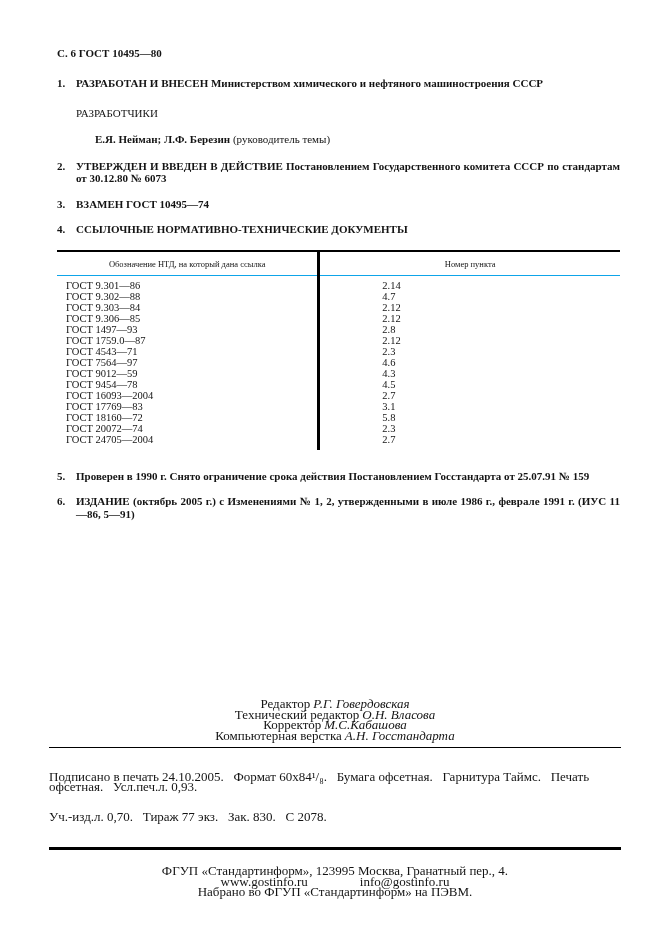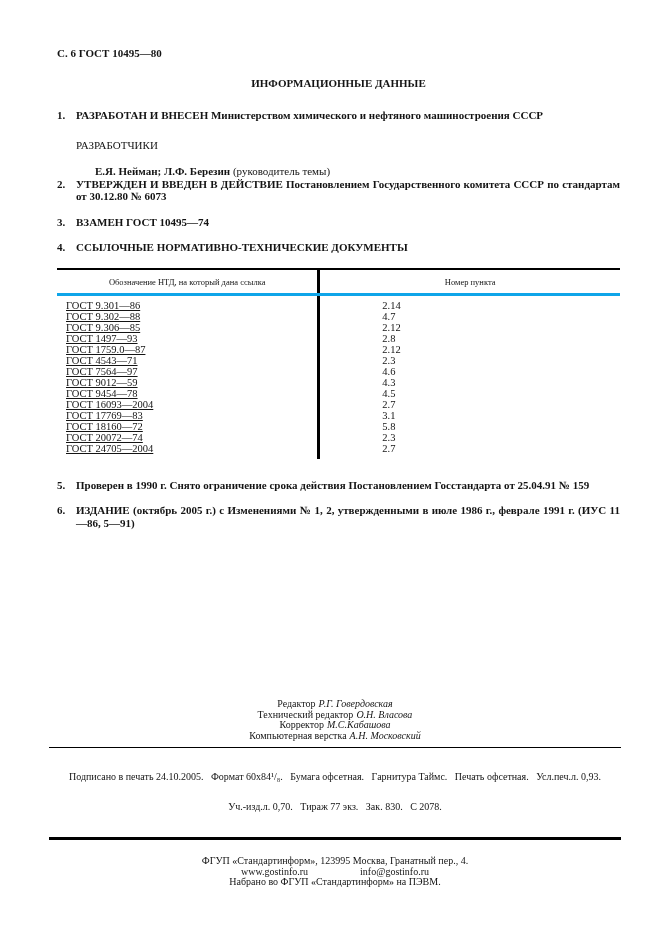--- a/index.html
+++ b/index.html
@@ -30,75 +30,74 @@
     margin-bottom: 13px;
   }
   .item-num { flex: 0 0 19px; }
   .item-text { flex: 1; text-align: justify; }
   .subhead {
     font-weight: normal; font-size: 11px; line-height: 12.5px;
     margin: 17px 0 14px 19px;
   }
   .developers {
     font-size: 11px; line-height: 12.5px;
-    margin: 0 0 0 38px;
+    margin: 0 0 14px 38px;
   }
   .dev-names { font-weight: bold; }
   .dev-note { font-weight: normal; }
 
   .ntd-table {
     width: 100%;
     border-collapse: collapse;
     border-top: 2px solid #000;
     margin: 14px 0 20px 0;
   }
   .ntd-table th {
     font-weight: normal; font-size: 8.5px; line-height: 10px;
     text-align: center;
     padding: 7px 4px 6px 4px;
-    border-bottom: 3px solid #0ea5e9;
+    border-bottom: 1px solid #0ea5e9;
   }
   .ntd-table th:first-child,
   .ntd-table td:first-child {
     width: 46.5%;
     border-right: 3px solid #000;
   }
   .ntd-table td {
     font-size: 10.5px; line-height: 11px;
     padding: 0;
   }
-  .ntd-table td:first-child { padding-left: 9px; text-decoration: underline; }
+  .ntd-table td:first-child { padding-left: 9px; }
   .ntd-table td:last-child  { padding-left: 62px; }
   .ntd-table tbody tr:first-child td { padding-top: 4px; }
   .ntd-table tbody tr:last-child td  { padding-bottom: 5px; }
 
   .colophon {
     position: absolute;
     left: 49px; right: 40px; top: 699px;
-    font-size: 10px;
+    font-size: 13px;
   }
   .credits { text-align: center; line-height: 10.5px; }
   .credit-name { font-style: italic; margin-left: 3px; }
   .rule-thin  { border-top: 1px solid #000; margin-top: 6px; }
   .rule-thick { border-top: 3px solid #000; }
   .imprint {
-    text-align: center; line-height: 10px;
+    text-align: left; line-height: 10px;
     padding: 4px 0 5px 0;
     white-space: pre-wrap;
   }
   .address-block { text-align: center; line-height: 10.5px; padding-top: 16px; }
   .contacts span { display: inline-block; margin: 0 26px; }
 </style>
 </head>
 <body>
 
 <div class="page">
 
   <div class="doc-code">С. 6 ГОСТ 10495—80</div>
-  <div class="doc-title">ИНФОРМАЦИОННЫЕ ДАННЫЕ</div>
 
   <div class="item">
     <span class="item-num">1.</span>
     <div class="item-text">РАЗРАБОТАН И ВНЕСЕН Министерством химического и нефтяного машиностроения СССР</div>
   </div>
 
   <div class="subhead">РАЗРАБОТЧИКИ</div>
 
   <div class="developers">
     <span class="dev-names">Е.Я. Нейман; Л.Ф. Березин</span>
@@ -130,20 +129,24 @@
     <tbody>
       <tr>
           <td>ГОСТ 9.301—86</td>
           <td>2.14</td>
         </tr>
       <tr>
           <td>ГОСТ 9.302—88</td>
           <td>4.7</td>
         </tr>
       <tr>
+          <td>ГОСТ 9.303—84</td>
+          <td>2.12</td>
+        </tr>
+      <tr>
           <td>ГОСТ 9.306—85</td>
           <td>2.12</td>
         </tr>
       <tr>
           <td>ГОСТ 1497—93</td>
           <td>2.8</td>
         </tr>
       <tr>
           <td>ГОСТ 1759.0—87</td>
           <td>2.12</td>
@@ -182,42 +185,42 @@
         </tr>
       <tr>
           <td>ГОСТ 24705—2004</td>
           <td>2.7</td>
         </tr>
     </tbody>
   </table>
 
   <div class="item">
     <span class="item-num">5.</span>
-    <div class="item-text">Проверен в 1990 г. Снято ограничение срока действия Постановлением Госстандарта от 25.04.91 № 159</div>
+    <div class="item-text">Проверен в 1990 г. Снято ограничение срока действия Постановлением Госстандарта от 25.07.91 № 159</div>
   </div>
 
   <div class="item">
     <span class="item-num">6.</span>
     <div class="item-text">ИЗДАНИЕ (октябрь 2005 г.) с Изменениями № 1, 2, утвержденными в июле 1986 г., феврале 1991 г. (ИУС 11—86, 5—91)</div>
   </div>
 
   <div class="colophon">
 
     <div class="credits">
       <div>
         <span>Редактор</span><span class="credit-name">Р.Г. Говердовская</span>
       </div>
       <div>
         <span>Технический редактор</span><span class="credit-name">О.Н. Власова</span>
       </div>
       <div>
         <span>Корректор</span><span class="credit-name">М.С.Кабашова</span>
       </div>
       <div>
-        <span>Компьютерная верстка</span><span class="credit-name">А.Н. Московский</span>
+        <span>Компьютерная верстка</span><span class="credit-name">А.Н. Госстандарта</span>
       </div>
     </div>
 
     <div class="rule-thin"></div>
 
     <div class="imprint">
       <div>Подписано в печать 24.10.2005.   Формат 60х84¹/₈.   Бумага офсетная.   Гарнитура Таймс.   Печать офсетная.   Усл.печ.л. 0,93.</div>
       <div>Уч.-изд.л. 0,70.   Тираж 77 экз.   Зак. 830.   С 2078.</div>
     </div>
 

